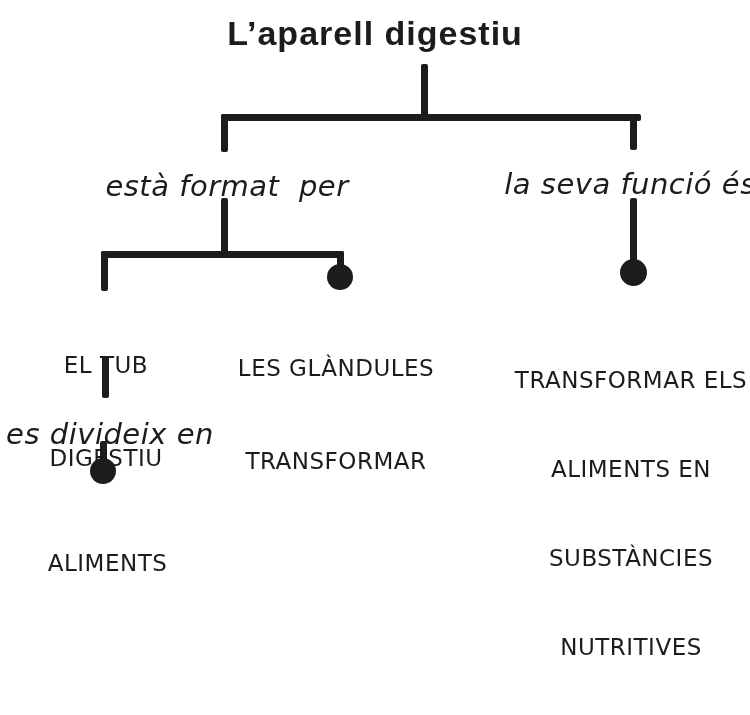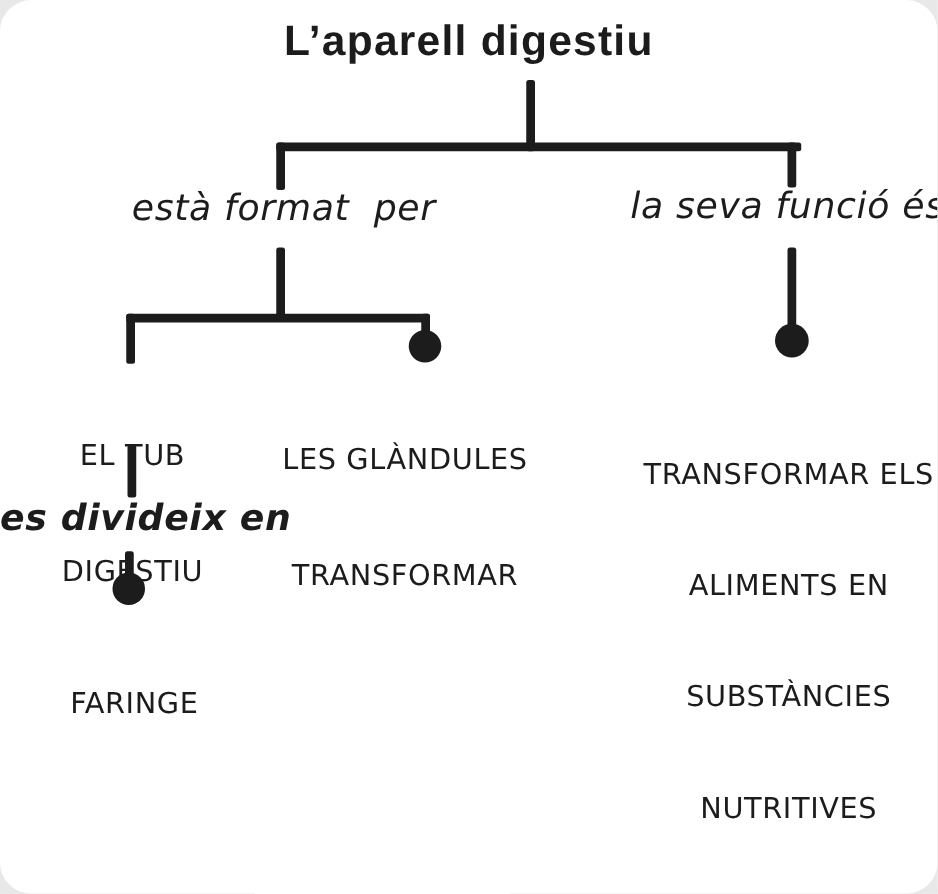--- a/index.html
+++ b/index.html
@@ -7,39 +7,39 @@
     --paper:#ffffff;
   }
   html,body{margin:0;padding:0;background:#e8e8e8;}
   #stage{
     position:relative;
     width:750px;height:715px;
     background:var(--paper);
     overflow:hidden;
     font-family:"DejaVu Sans","Liberation Sans",sans-serif;
     color:var(--ink);
-    border-radius:25px;
   }
   
   .vline{position:absolute;width:7px;background:var(--ink);border-radius:2px;}
   .hline{position:absolute;height:7px;background:var(--ink);border-radius:2px;}
   .dot{position:absolute;background:var(--ink);border-radius:50%;}
 
   
   .title{
     position:absolute;left:50px;top:14px;width:650px;
     text-align:center;
     font-family:"Liberation Sans","DejaVu Sans",sans-serif;
     font-size:34px;font-weight:bold;letter-spacing:1px;
   }
   .hand{
     position:absolute;
     font-size:29px;font-style:italic;
     white-space:pre;text-align:center;
     letter-spacing:0.5px;
+    margin-top:20px;
   }
   .caps{
     position:absolute;
     font-size:23px;line-height:31px;
     text-align:center;letter-spacing:0.5px;
     white-space:pre;
   }
   .caps div{min-height:31px;}
   .parts-list{line-height:30px;}
   .funcio-list{line-height:29px;font-size:23px;}
@@ -64,32 +64,32 @@
   <div class="hline" style="left:101px;top:251px;width:243px;"></div>
   <div class="vline" style="left:101px;top:251px;height:40px;"></div>
   <div class="vline" style="left:337px;top:251px;height:18px;"></div>
   <div class="dot" style="left:327px;top:264px;width:26px;height:26px;"></div>
 
   <div class="caps" style="left:6px;top:288px;width:200px;">
     <div>EL TUB</div>
     <div>DIGESTIU</div>
   </div>
 
-  <div class="caps" style="left:199px;top:291px;width:250px;">
+  <div class="caps" style="left:211px;top:291px;width:250px;">
     <div>LES GLÀNDULES</div>
     <div>TRANSFORMAR</div>
   </div>
 
   <div class="vline" style="left:102px;top:356px;height:42px;"></div>
-  <div class="hand" style="left:0px;top:397px;width:220px;font-weight:bold;">es divideix en</div>
+  <div class="hand" style="left:0px;top:397px;width:220px;">es divideix en</div>
   <div class="vline" style="left:100px;top:441px;height:22px;"></div>
   <div class="dot" style="left:90px;top:458px;width:26px;height:26px;"></div>
 
   <div class="caps parts-list" style="left:0px;top:488px;width:215px;">
-    <div>FARINGE</div>
+    <div>ALIMENTS</div>
     
     
     
     
   </div>
 
   <div class="vline" style="left:630px;top:198px;height:64px;"></div>
   <div class="dot" style="left:620px;top:259px;width:27px;height:27px;"></div>
 
   <div class="caps funcio-list" style="left:502px;top:308px;width:258px;">

